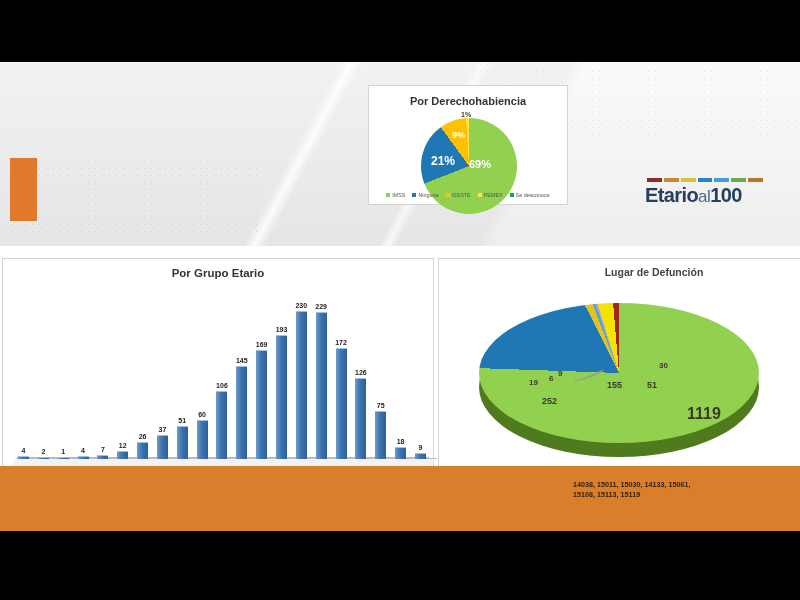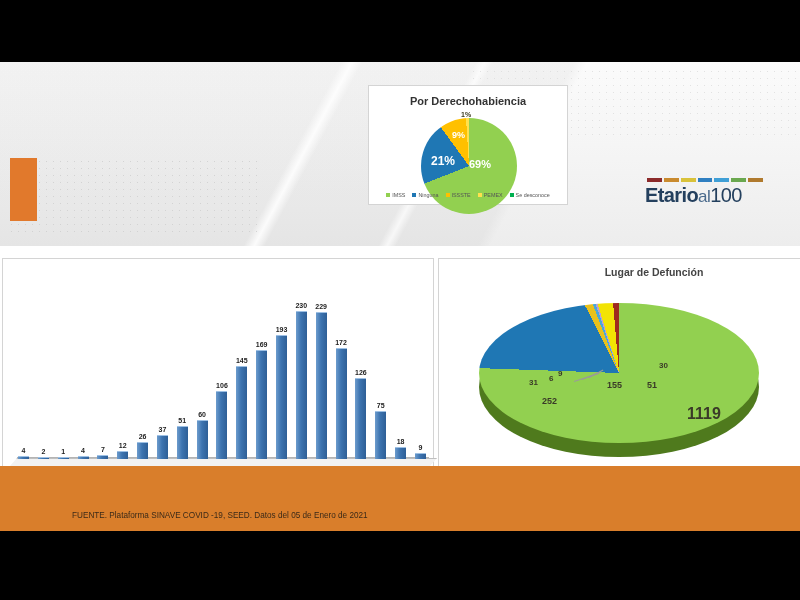--- a/index.html
+++ b/index.html
@@ -44,21 +44,21 @@
 
   
   .logo-wrap { position:absolute; left:645px; top:116px; width:120px; height:34px; }
   .logo-bars { display:flex; gap:2px; height:4px; margin-bottom:3px; padding:0 2px; }
   .logo-bars i { flex:1; height:4px; display:block; }
   .logo-text {
     font-size:20px; font-weight:bold; color:#24405e; letter-spacing:-0.6px;
     font-family:"Liberation Sans", sans-serif; line-height:1;
   }
   .logo-text .lt-al { font-weight:normal; font-size:17px; color:#4a6a8c; }
-  .logo-text .lt-100 { font-weight:normal; color:#24405e; }
+  .logo-text .lt-100 { font-weight:bold; color:#24405e; }
 
   
   .panel { position:absolute; background:#fff; border:1px solid #d4d4d4; }
   .panel-title {
     text-align:center; font-weight:bold; color:#333;
     font-family:"Liberation Sans", sans-serif;
   }
 
   
   #pie1 { left:368px; top:23px; width:200px; height:120px; }
@@ -182,20 +182,21 @@
             <span>PEMEX</span>
           </span>
           <span class="li">
             <i style="background: rgb(0, 176, 80);"></i>
             <span>Se desconoce</span>
           </span>
         </div>
     </div>
 
     <div class="panel" id="barpanel">
+      <div class="panel-title">Por Grupo Etario</div>
       <div class="bar-area">
         <div class="axis3d"></div>
         <div class="axis-line"></div>
         <div class="bars" id="barbars">
             <div class="bcol">
               <div class="bval">4</div>
               <div class="brect" style="height: 2.57391px;"></div>
             </div>
             <div class="bcol">
               <div class="bval">2</div>
@@ -348,21 +349,21 @@
 
     <div class="panel" id="pie2">
       <div class="panel-title">Lugar de Defunción</div>
       <div class="pie3d-wrap">
         <div class="pie3d-side"></div>
         <div class="pie3d-top" id="pie2g" style="background: conic-gradient(rgb(146, 208, 80) 0deg, rgb(146, 208, 80) 272.005deg, rgb(31, 119, 180) 272.005deg, rgb(31, 119, 180) 333.261deg, rgb(232, 193, 28) 333.261deg, rgb(232, 193, 28) 339.095deg, rgb(74, 168, 216) 339.095deg, rgb(74, 168, 216) 341.283deg, rgb(185, 160, 210) 341.283deg, rgb(185, 160, 210) 342.741deg, rgb(242, 227, 4) 342.741deg, rgb(242, 227, 4) 355.138deg, rgb(158, 42, 30) 355.138deg, rgb(158, 42, 30) 360deg);"></div>
       </div>
       <div id="pie2labels">
           <div class="p2lbl" style="left: 248px; top: 146px; font-size: 16px;">1119</div>
           <div class="p2lbl" style="left: 103px; top: 137px; font-size: 9px; text-align: center;">252</div>
-          <div class="p2lbl" style="left: 90px; top: 119px; font-size: 8px;">31</div>
+          <div class="p2lbl" style="left: 90px; top: 119px; font-size: 8px;">19</div>
           <div class="p2lbl" style="left: 110px; top: 115px; font-size: 8px;">6</div>
           <div class="p2lbl" style="left: 119px; top: 110px; font-size: 8px;">9</div>
           <div class="p2lbl" style="left: 168px; top: 121px; font-size: 9px;">155</div>
           <div class="p2lbl" style="left: 208px; top: 121px; font-size: 9px;">51</div>
           <div class="p2lbl" style="left: 220px; top: 102px; font-size: 8px;">30</div>
           <div class="leader" style="left: 135px; top: 122px; width: 26px; transform: rotate(-18deg);"></div>
           <div class="leader" style="left: 143px; top: 120px; width: 20px; transform: rotate(-22deg);"></div>
           <div class="leader" style="left: 150px; top: 118px; width: 16px; transform: rotate(-28deg);"></div>
         </div>
       <div class="legend" id="pie2legend">
@@ -395,17 +396,20 @@
             <span>DOMICILIO</span>
           </span>
           <span class="li">
             <i style="background: rgb(158, 42, 30);"></i>
             <span>CLINICA PRIVADA</span>
           </span>
         </div>
     </div>
 
     <div class="footer">
-      <div class="fuente">FUENTE. Plataforma SINAVE COVID -19, SEED. Datos del 05 de Enero de 2021</div>
+      <div class="codes" id="codesbox">
+          <div>14038, 15011, 15030, 14133, 15061,</div>
+          <div>15108, 15113, 15119</div>
+        </div>
     </div>
 
   </div>
 </div>
 
 </body></html>

